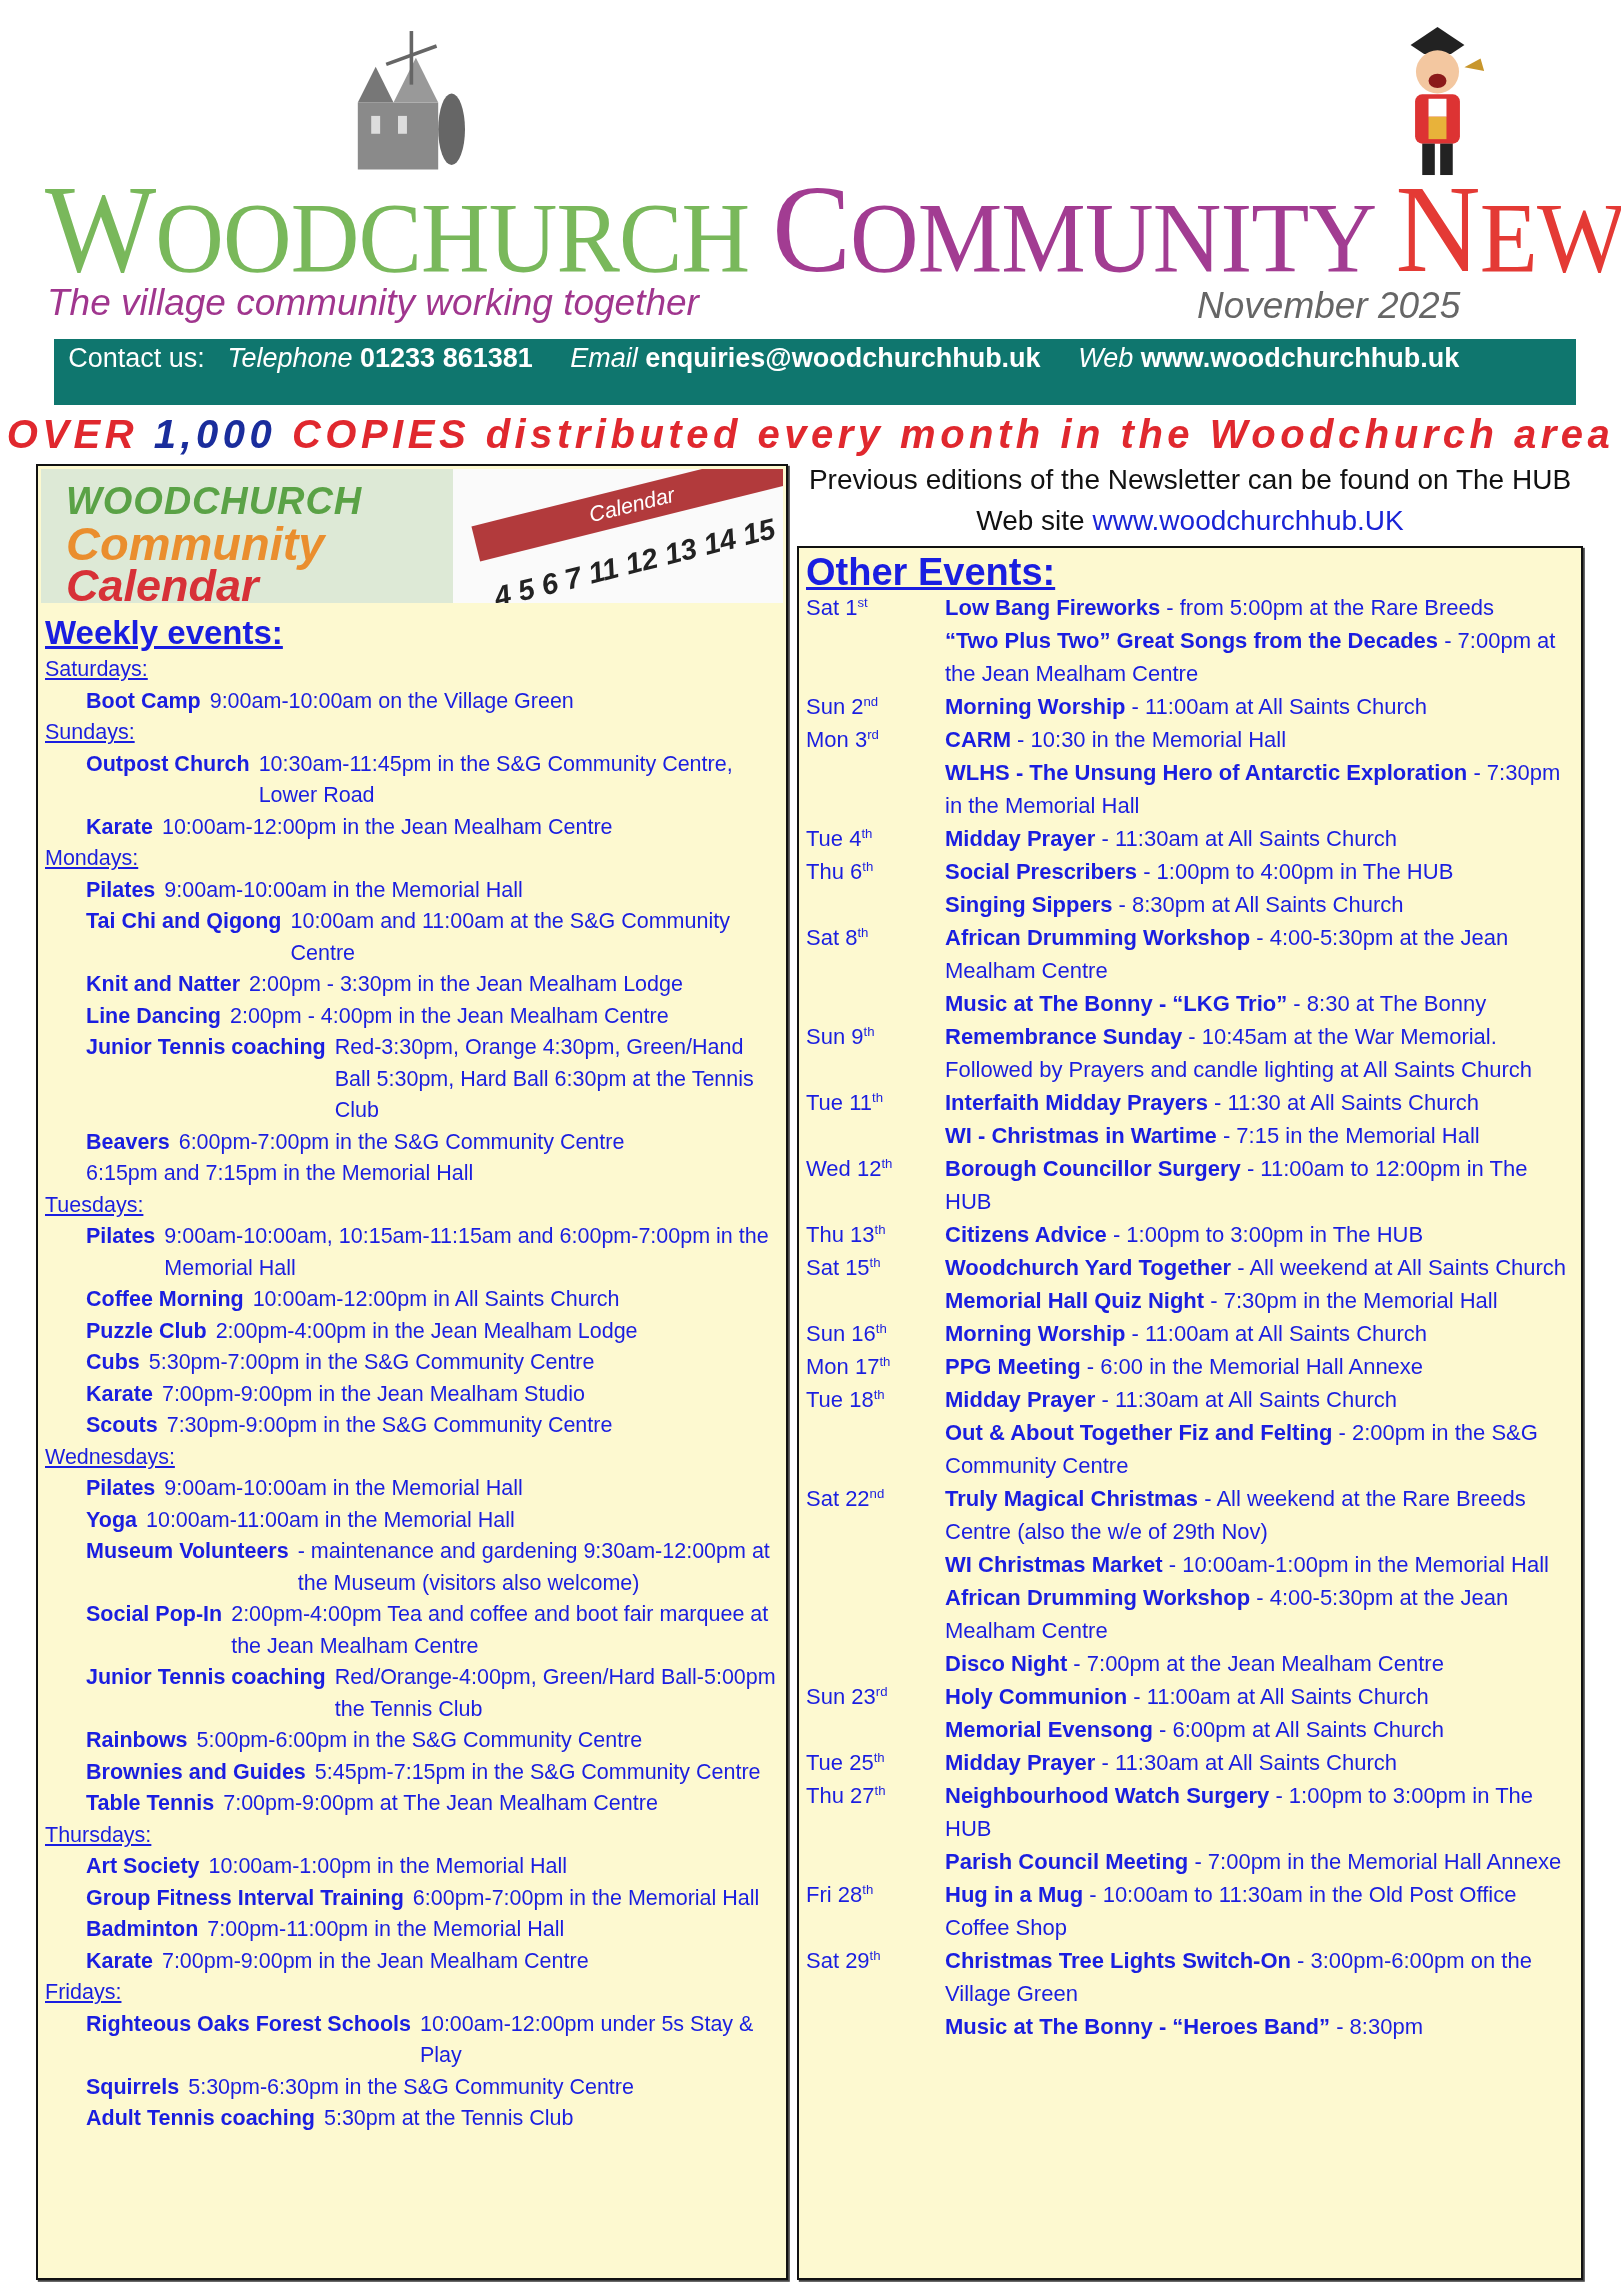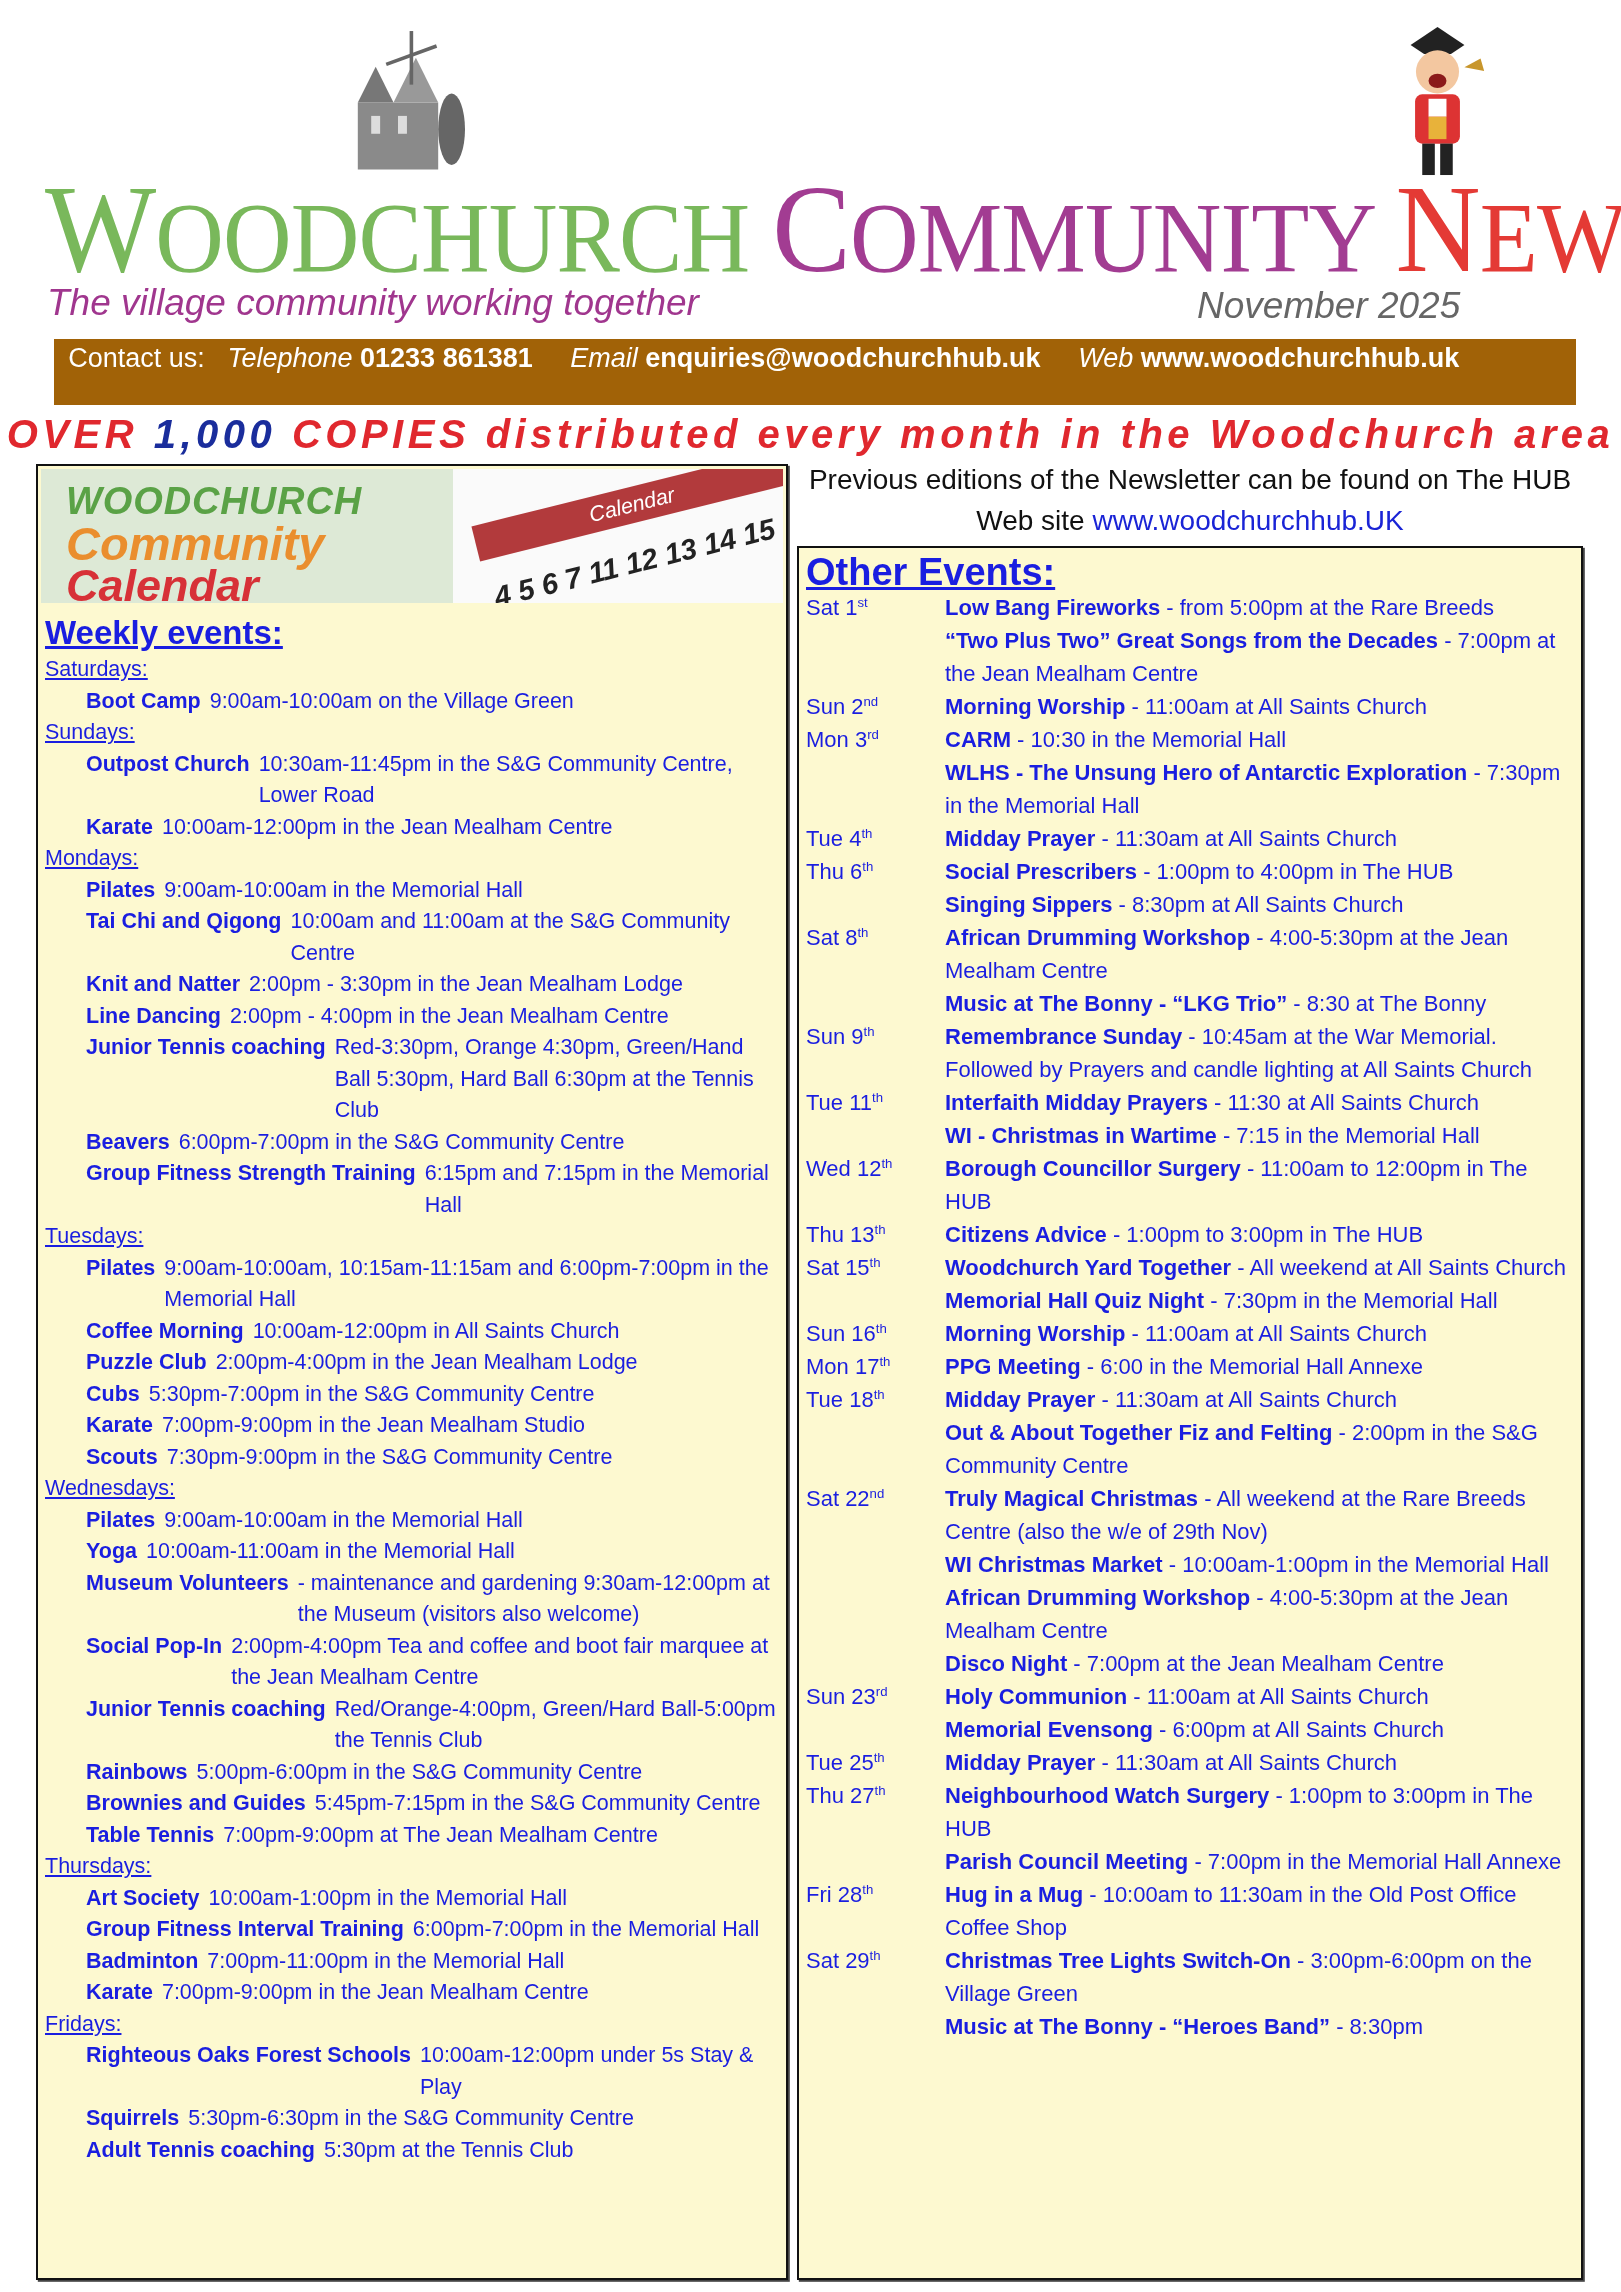--- a/index.html
+++ b/index.html
@@ -5,21 +5,21 @@
   html,body{margin:0;padding:0;background:#fff;}
   body{width:1621px;height:2293px;position:relative;overflow:hidden;font-family:"Liberation Sans",sans-serif;}
   .abs{position:absolute;}
   .title{left:45px;top:159px;width:1540px;white-space:nowrap;font-family:"Liberation Serif",serif;font-size:100px;letter-spacing:-0.9px;transform:scaleX(0.95);transform-origin:left;}
   .title .w1{color:#79b85b;}
   .title .w2{color:#a23c92;}
   .title .w3{color:#e43a35;}
   .title .big{font-size:124px;}
   .tagline{left:47px;top:282px;font-size:37px;font-style:italic;color:#a0368e;}
   .date{left:1197px;top:285px;font-size:37px;font-style:italic;color:#666;text-align:center;}
-  .contact{left:54px;top:339px;width:1522px;height:66px;background:#a16207;color:#fff;font-size:27px;padding:3.6px 14.3px;box-sizing:border-box;white-space:nowrap;}
+  .contact{left:54px;top:339px;width:1522px;height:66px;background:#0f766e;color:#fff;font-size:27px;padding:3.6px 14.3px;box-sizing:border-box;white-space:nowrap;}
   .contact i{font-style:italic;}
   .contact b{font-weight:bold;}
   .copies{left:0;width:1621px;top:412px;text-align:center;font-size:40px;font-weight:bold;font-style:italic;letter-spacing:4.5px;color:#e0282e;}
   .copies .num{color:#1a2d9c;}
   .box{border:2.7px solid #111;background:#fdf9d0;box-shadow:1.8px 1.8px 0 #444;box-sizing:border-box;}
   .left{left:36px;top:464px;width:752px;height:1816px;}
   .right{left:797px;top:546px;width:786px;height:1734px;}
   .calhead{left:41px;top:469px;width:742px;height:134px;background:#dde9d6;font-style:italic;}
   .calhead .t1{position:absolute;left:25px;top:10.7px;font-size:38px;color:#5aa246;font-weight:bold;letter-spacing:0.9px;}
   .calhead .t2{position:absolute;left:25px;top:47px;font-size:47px;color:#ea8e2e;font-weight:bold;}
@@ -133,21 +133,20 @@
     </div>
     <div class="ev">
       <span class="n">Junior Tennis coaching</span>
       <span>Red-3:30pm, Orange 4:30pm, Green/Hand Ball 5:30pm, Hard Ball 6:30pm at the Tennis Club</span>
     </div>
     <div class="ev">
       <span class="n">Beavers</span>
       <span>6:00pm-7:00pm in the S&amp;G Community Centre</span>
     </div>
     <div class="ev">
-      <span class="n">Group Fitness Strength Training</span>
       <span>6:15pm and 7:15pm in the Memorial Hall</span>
     </div>
     <div class="day">Tuesdays:</div>
     <div class="ev">
       <span class="n">Pilates</span>
       <span>9:00am-10:00am, 10:15am-11:15am and 6:00pm-7:00pm in the Memorial Hall</span>
     </div>
     <div class="ev">
       <span class="n">Coffee Morning</span>
       <span>10:00am-12:00pm in All Saints Church</span>

